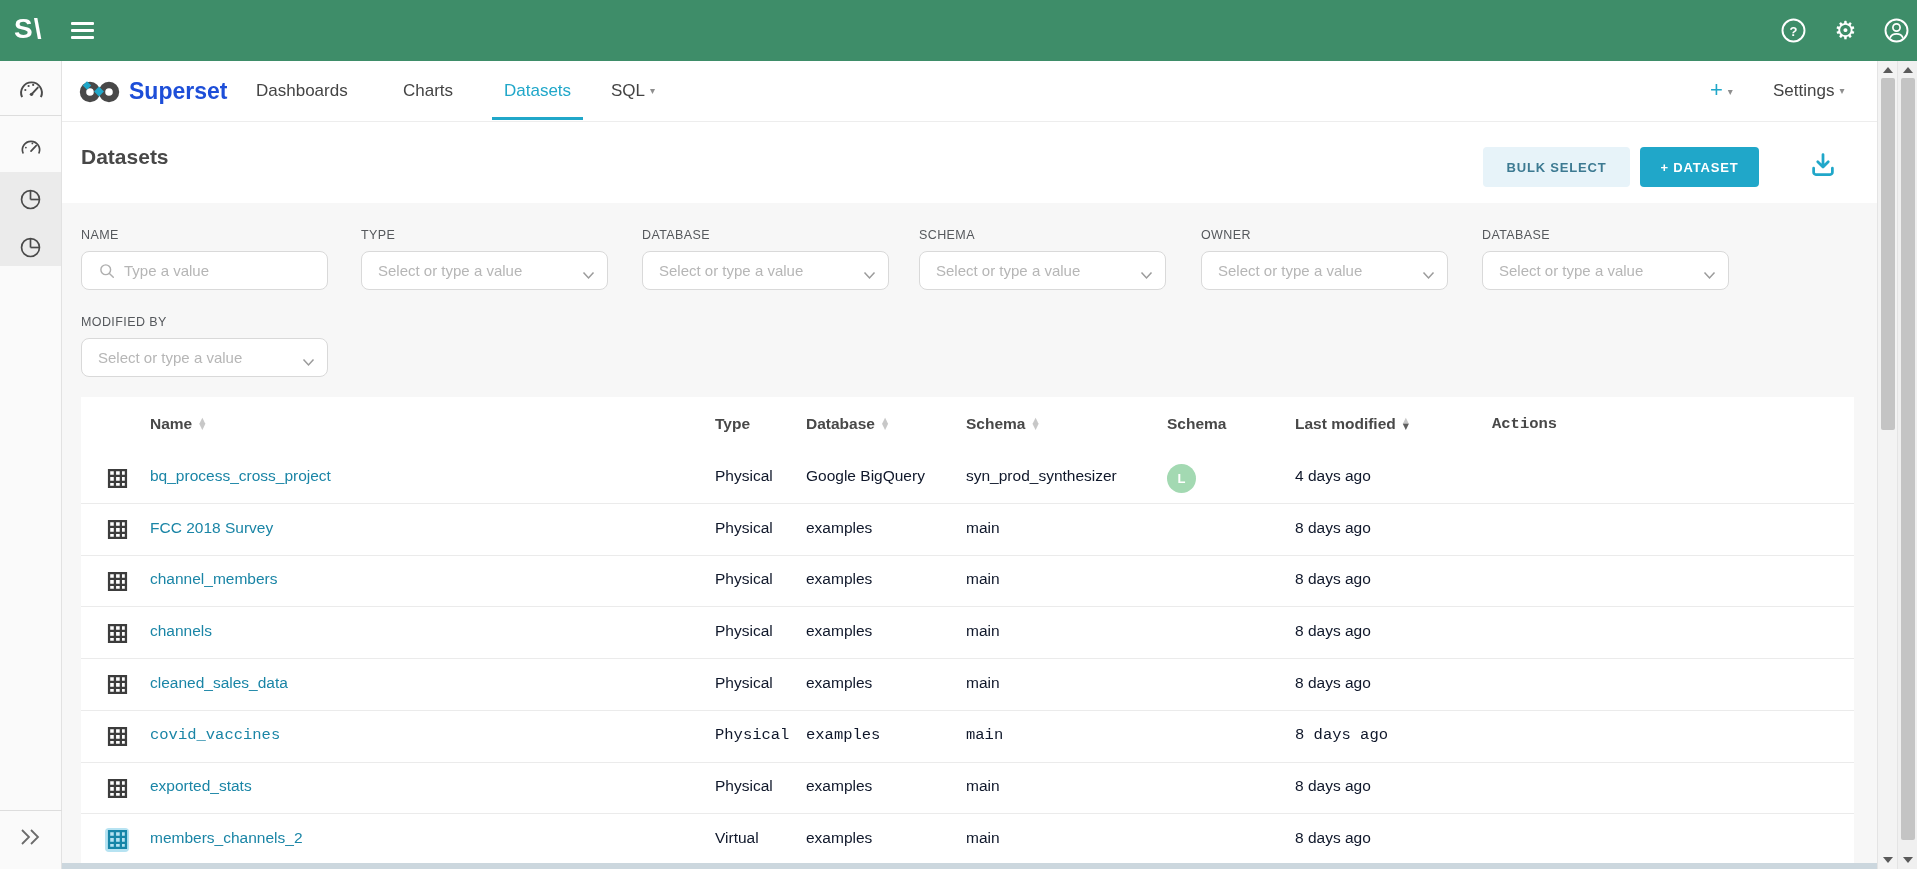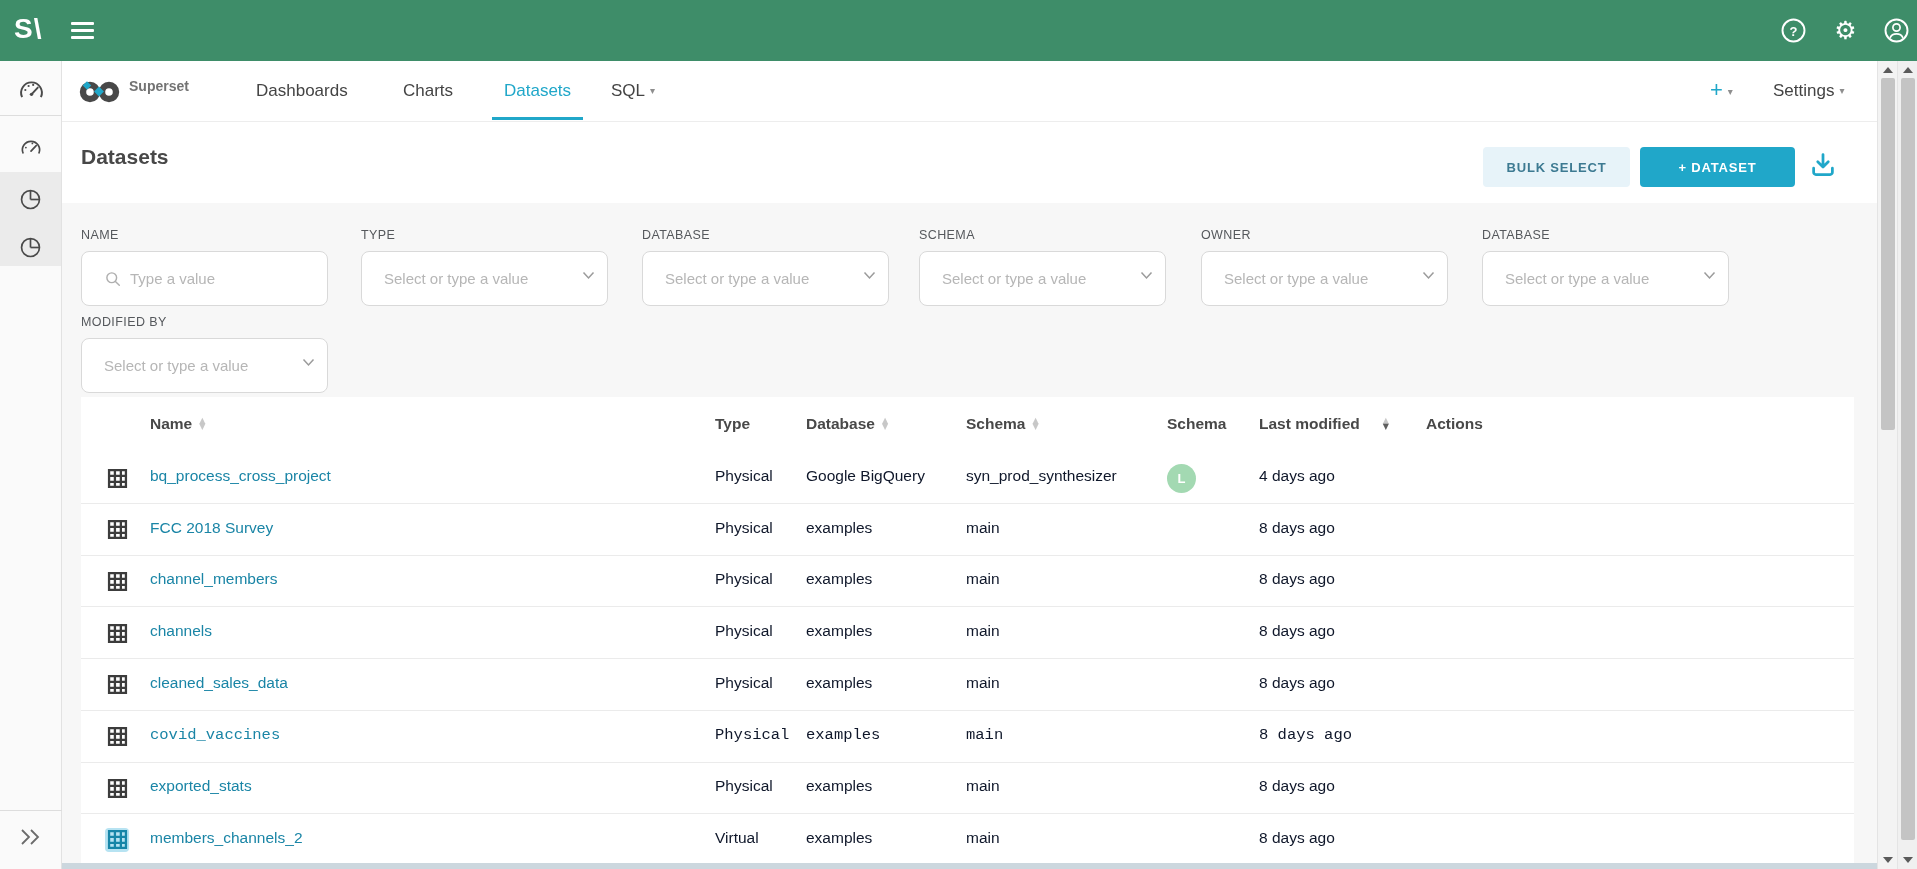--- a/index.html
+++ b/index.html
@@ -23,57 +23,57 @@
   
   .sidebar{position:absolute;left:0;top:61px;width:62px;height:808px;background:#FAFAFA;border-right:1px solid #E2E2E2;z-index:40;}
   .sb-div{position:absolute;left:0;width:62px;height:1px;background:#DDDDDD;}
   .sb-sel{position:absolute;left:0;top:111px;width:61px;height:94px;background:#EBEBEB;}
   .sb-ic{position:absolute;left:17px;cursor:pointer;}
   .sb-expand{position:absolute;left:18px;top:766px;cursor:pointer;}
 
   
   .navbar{position:absolute;left:62px;top:61px;width:1815px;height:61px;background:#fff;border-bottom:1px solid #EDEDED;z-index:30;}
   .ss-logo{position:absolute;left:16px;top:17px;cursor:pointer;}
-  .ss-brand{position:absolute;left:67px;top:17px;font-size:14px;font-weight:bold;color:#737373;cursor:pointer;}
+  .ss-brand{position:absolute;left:67px;top:17px;font-size:23px;font-weight:bold;color:#1d4ed8;cursor:pointer;}
   .nav-item{position:absolute;top:20px;font-size:17px;color:#444;cursor:pointer;white-space:nowrap;}
   .nav-item.active{color:var(--primary);}
   .nav-item.active::after{content:"";position:absolute;left:-12px;right:-12px;bottom:-19px;height:3px;background:var(--primary);}
   .nav-0{left:194px;} .nav-1{left:341px;} .nav-2{left:442px;} .nav-3{left:549px;text-align:center;}
   .caret{color:#8E8E8E;font-size:10px;margin-left:5px;font-family:"DejaVu Sans",sans-serif;vertical-align:2px;}
   .nav-plus{position:absolute;left:1648px;top:16px;font-size:22px;color:var(--primary);cursor:pointer;}
   .nav-settings{position:absolute;left:1711px;top:20px;font-size:17px;color:#444;cursor:pointer;}
 
   
   .pagehead{position:absolute;left:62px;top:122px;width:1815px;height:81px;background:#fff;z-index:20;}
   .page-title{position:absolute;left:19px;top:23px;font-size:21px;font-weight:bold;color:#484848;}
   .btn{position:absolute;top:25px;height:40px;border:none;border-radius:4px;font-family:inherit;font-weight:bold;font-size:13px;letter-spacing:.8px;cursor:pointer;}
   .btn-bulk{left:1421px;width:147px;background:var(--sec-bg);color:var(--sec-tx);}
-  .btn-add{left:1578px;width:155px;background:var(--primary);color:#fff;}
+  .btn-add{left:1578px;width:119px;background:var(--primary);color:#fff;}
   .export-ic{position:absolute;left:1746px;top:28px;cursor:pointer;}
 
   
   .filters{position:absolute;left:62px;top:203px;width:1815px;height:666px;background:#F7F7F7;z-index:10;}
   .ffield{position:absolute;width:247px;}
   .ff-0{left:19px;top:25px;} .ff-1{left:299px;top:25px;} .ff-2{left:580px;top:25px;}
   .ff-3{left:857px;top:25px;} .ff-4{left:1139px;top:25px;} .ff-5{left:1420px;top:25px;}
   .ff-6{left:19px;top:112px;}
   .flabel{display:block;font-size:12.5px;letter-spacing:.4px;color:#55585C;margin-bottom:9px;}
-  .fbox{position:relative;width:247px;height:55px;background:#fff;border:1px solid #D9D9D9;border-radius:8px;display:flex;align-items:center;padding:0 22px;cursor:pointer;}
+  .fbox{position:relative;width:247px;height:39px;background:#fff;border:1px solid #D9D9D9;border-radius:8px;display:flex;align-items:center;padding:0 16px;cursor:pointer;}
   .fbox .ph{color:#B6B6B6;font-size:15px;white-space:nowrap;overflow:hidden;flex:1;}
   .fbox .search-ic{margin-right:8px;flex:0 0 auto;display:flex;}
   .fbox .chev{position:absolute;right:12px;top:14px;}
 
   
   .card{position:absolute;left:81px;top:397px;width:1773px;height:472px;background:#fff;z-index:12;}
   .thead{position:absolute;left:0;top:0;width:100%;height:55px;}
   .th{position:absolute;top:18px;font-size:15.5px;font-weight:600;color:#484848;white-space:nowrap;display:flex;align-items:center;}
   .t-row{position:absolute;left:0;width:100%;height:52px;border-bottom:1px solid #EBEBEB;}
   .cell{position:absolute;top:15px;font-size:15.5px;color:#0f172a;white-space:nowrap;}
   .col-name{left:69px;} .col-type{left:634px;} .col-database{left:725px;} .col-schema{left:885px;}
-  .col-owners{left:1086px;} .col-modified{left:1178px;gap:16px;} .col-actions{left:1345px;}
+  .col-owners{left:1086px;} .col-modified{left:1214px;} .col-actions{left:1411px;font-family:Liberation Mono, monospace;}
   .cell.link{color:var(--link);cursor:pointer;}
   .ds-icon{position:absolute;left:24px;top:14px;width:24px;height:24px;display:flex;align-items:center;justify-content:center;}
   .ds-icon.virtual{background:#B7E3F2;border-radius:4px;}
   .avatar{position:absolute;left:1086px;top:12px;width:29px;height:29px;border-radius:50%;background:#A3D9B2;color:#fff;font-size:13px;font-weight:bold;display:flex;align-items:center;justify-content:center;cursor:default;}
   .sorter{display:inline-flex;flex-direction:column;margin-left:7px;font-family:"DejaVu Sans",sans-serif;font-size:8px;line-height:6px;}
   .sorter .up{color:#C8C8C8;} .sorter .dn{color:#C8C8C8;}
   .sorter.desc .dn{color:#5F5F5F;}
 
   
   .hstrip{position:absolute;left:62px;top:863px;width:1815px;height:6px;background:#CCD7DE;z-index:60;}

